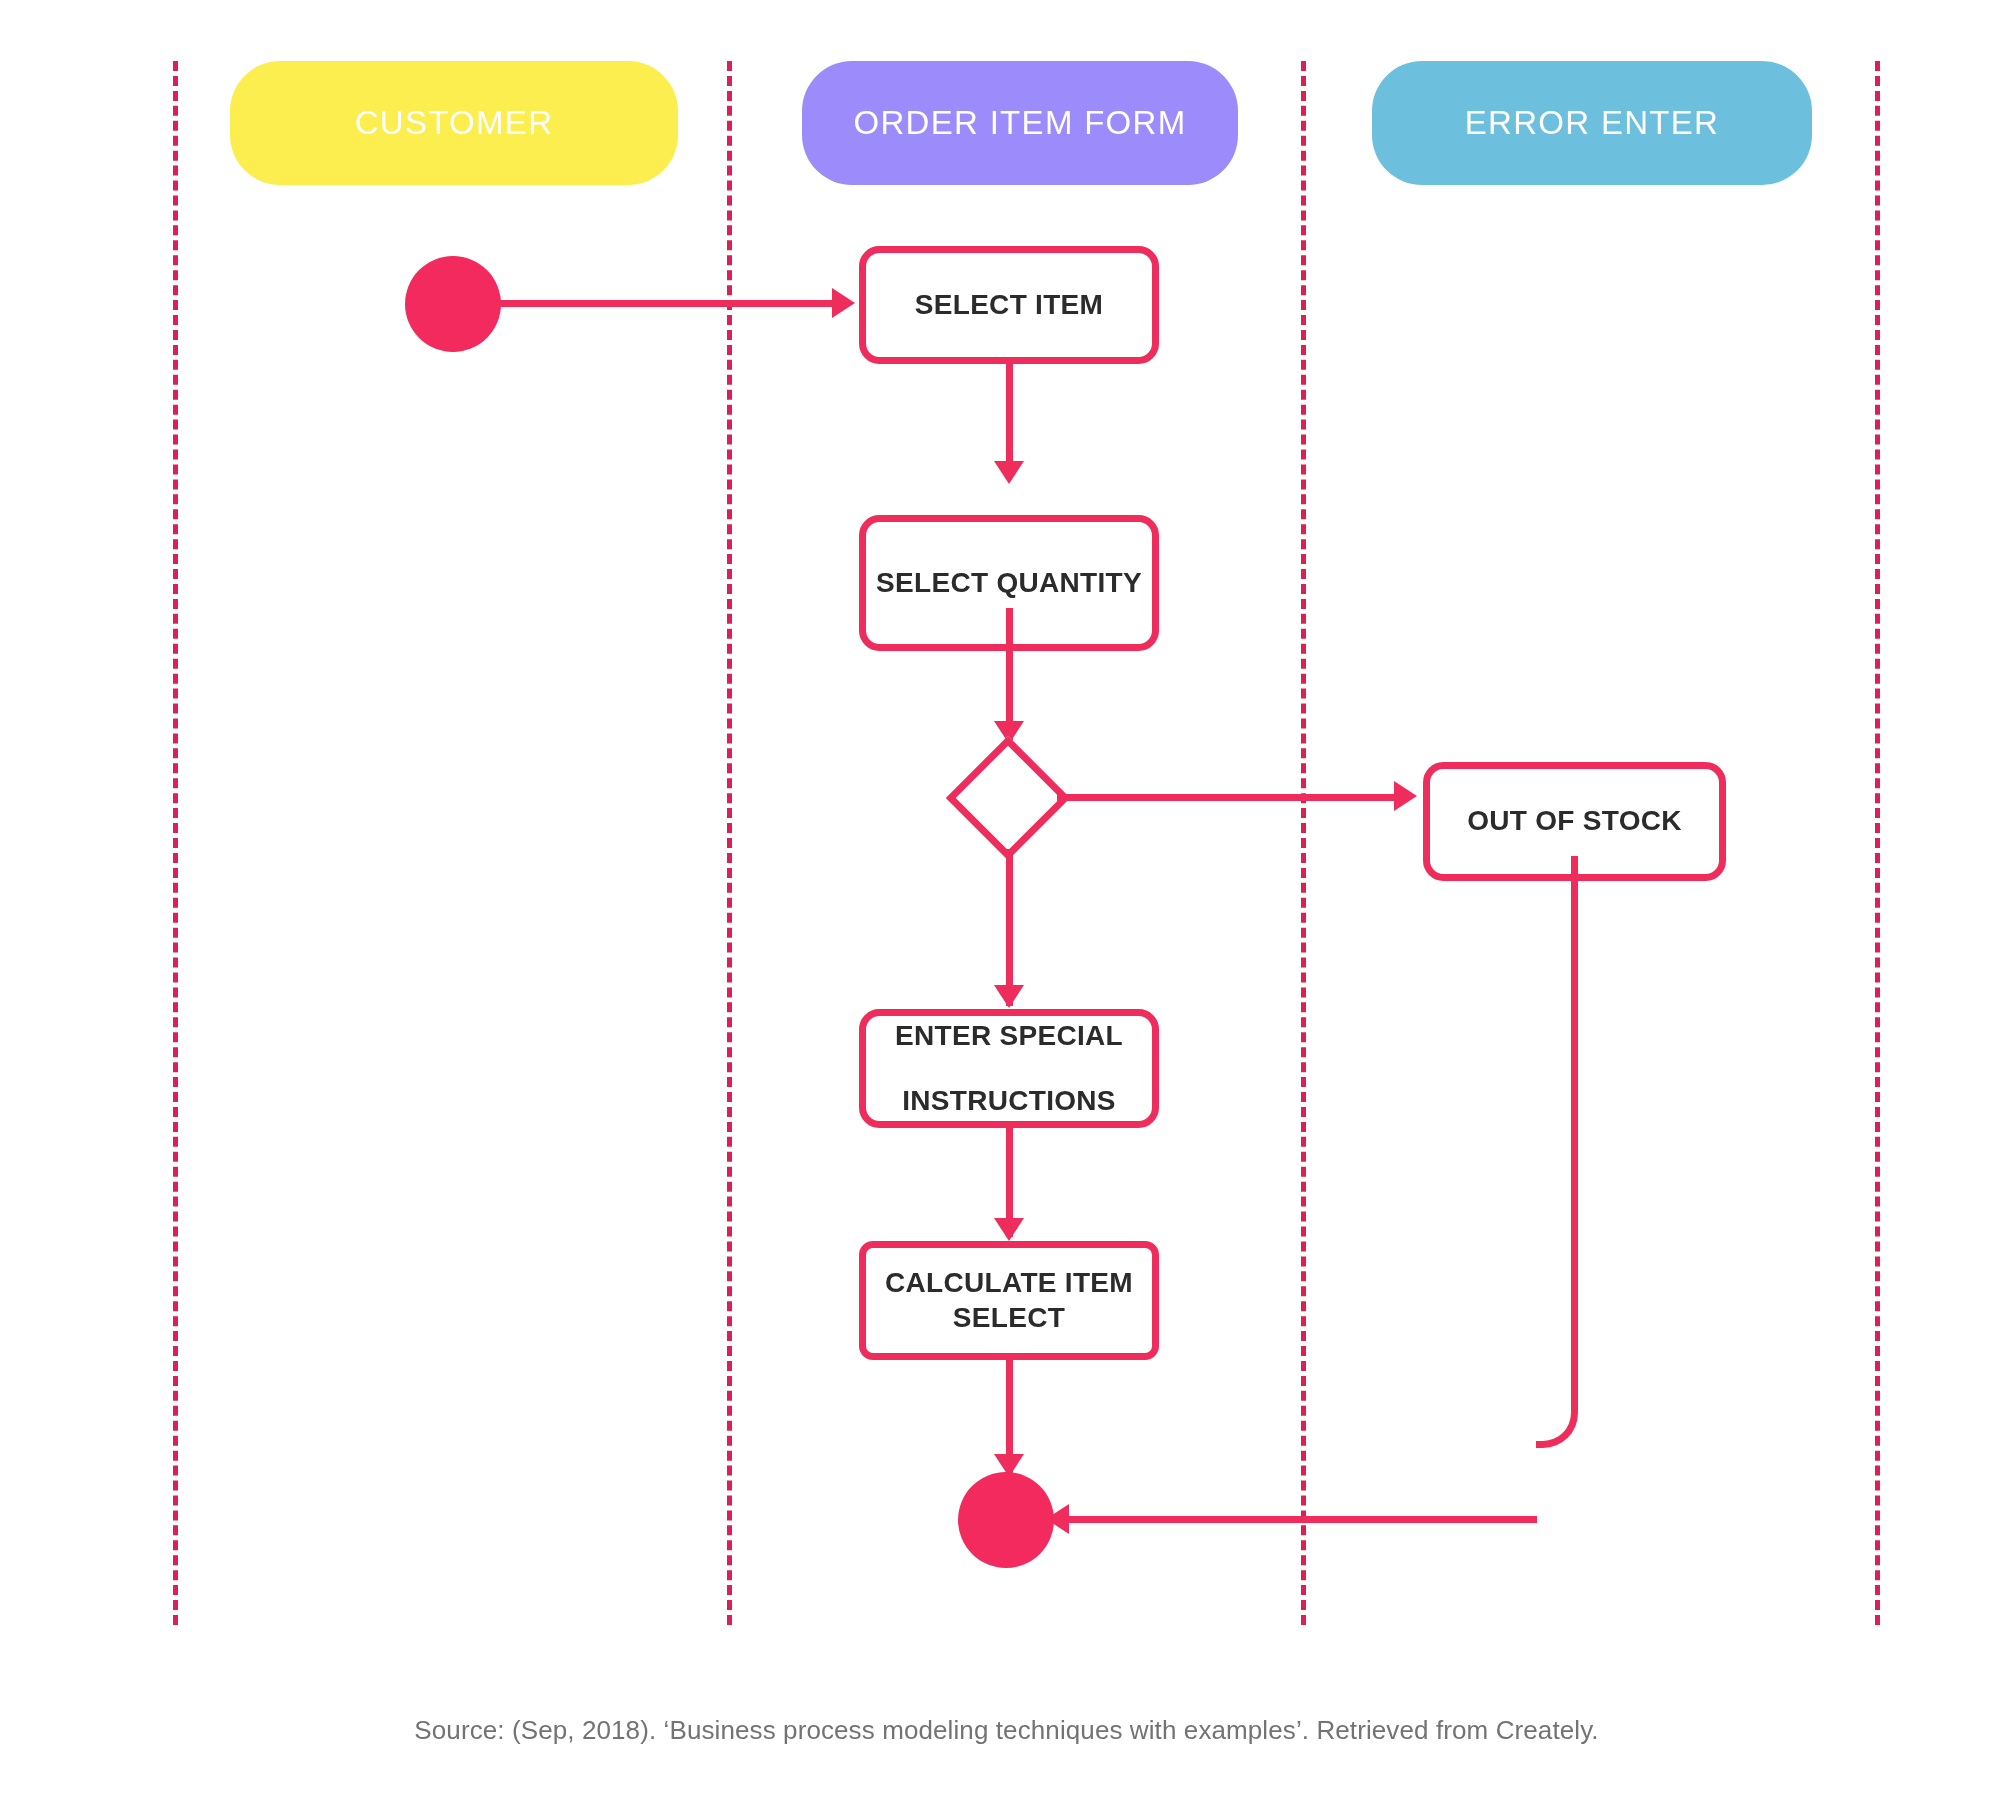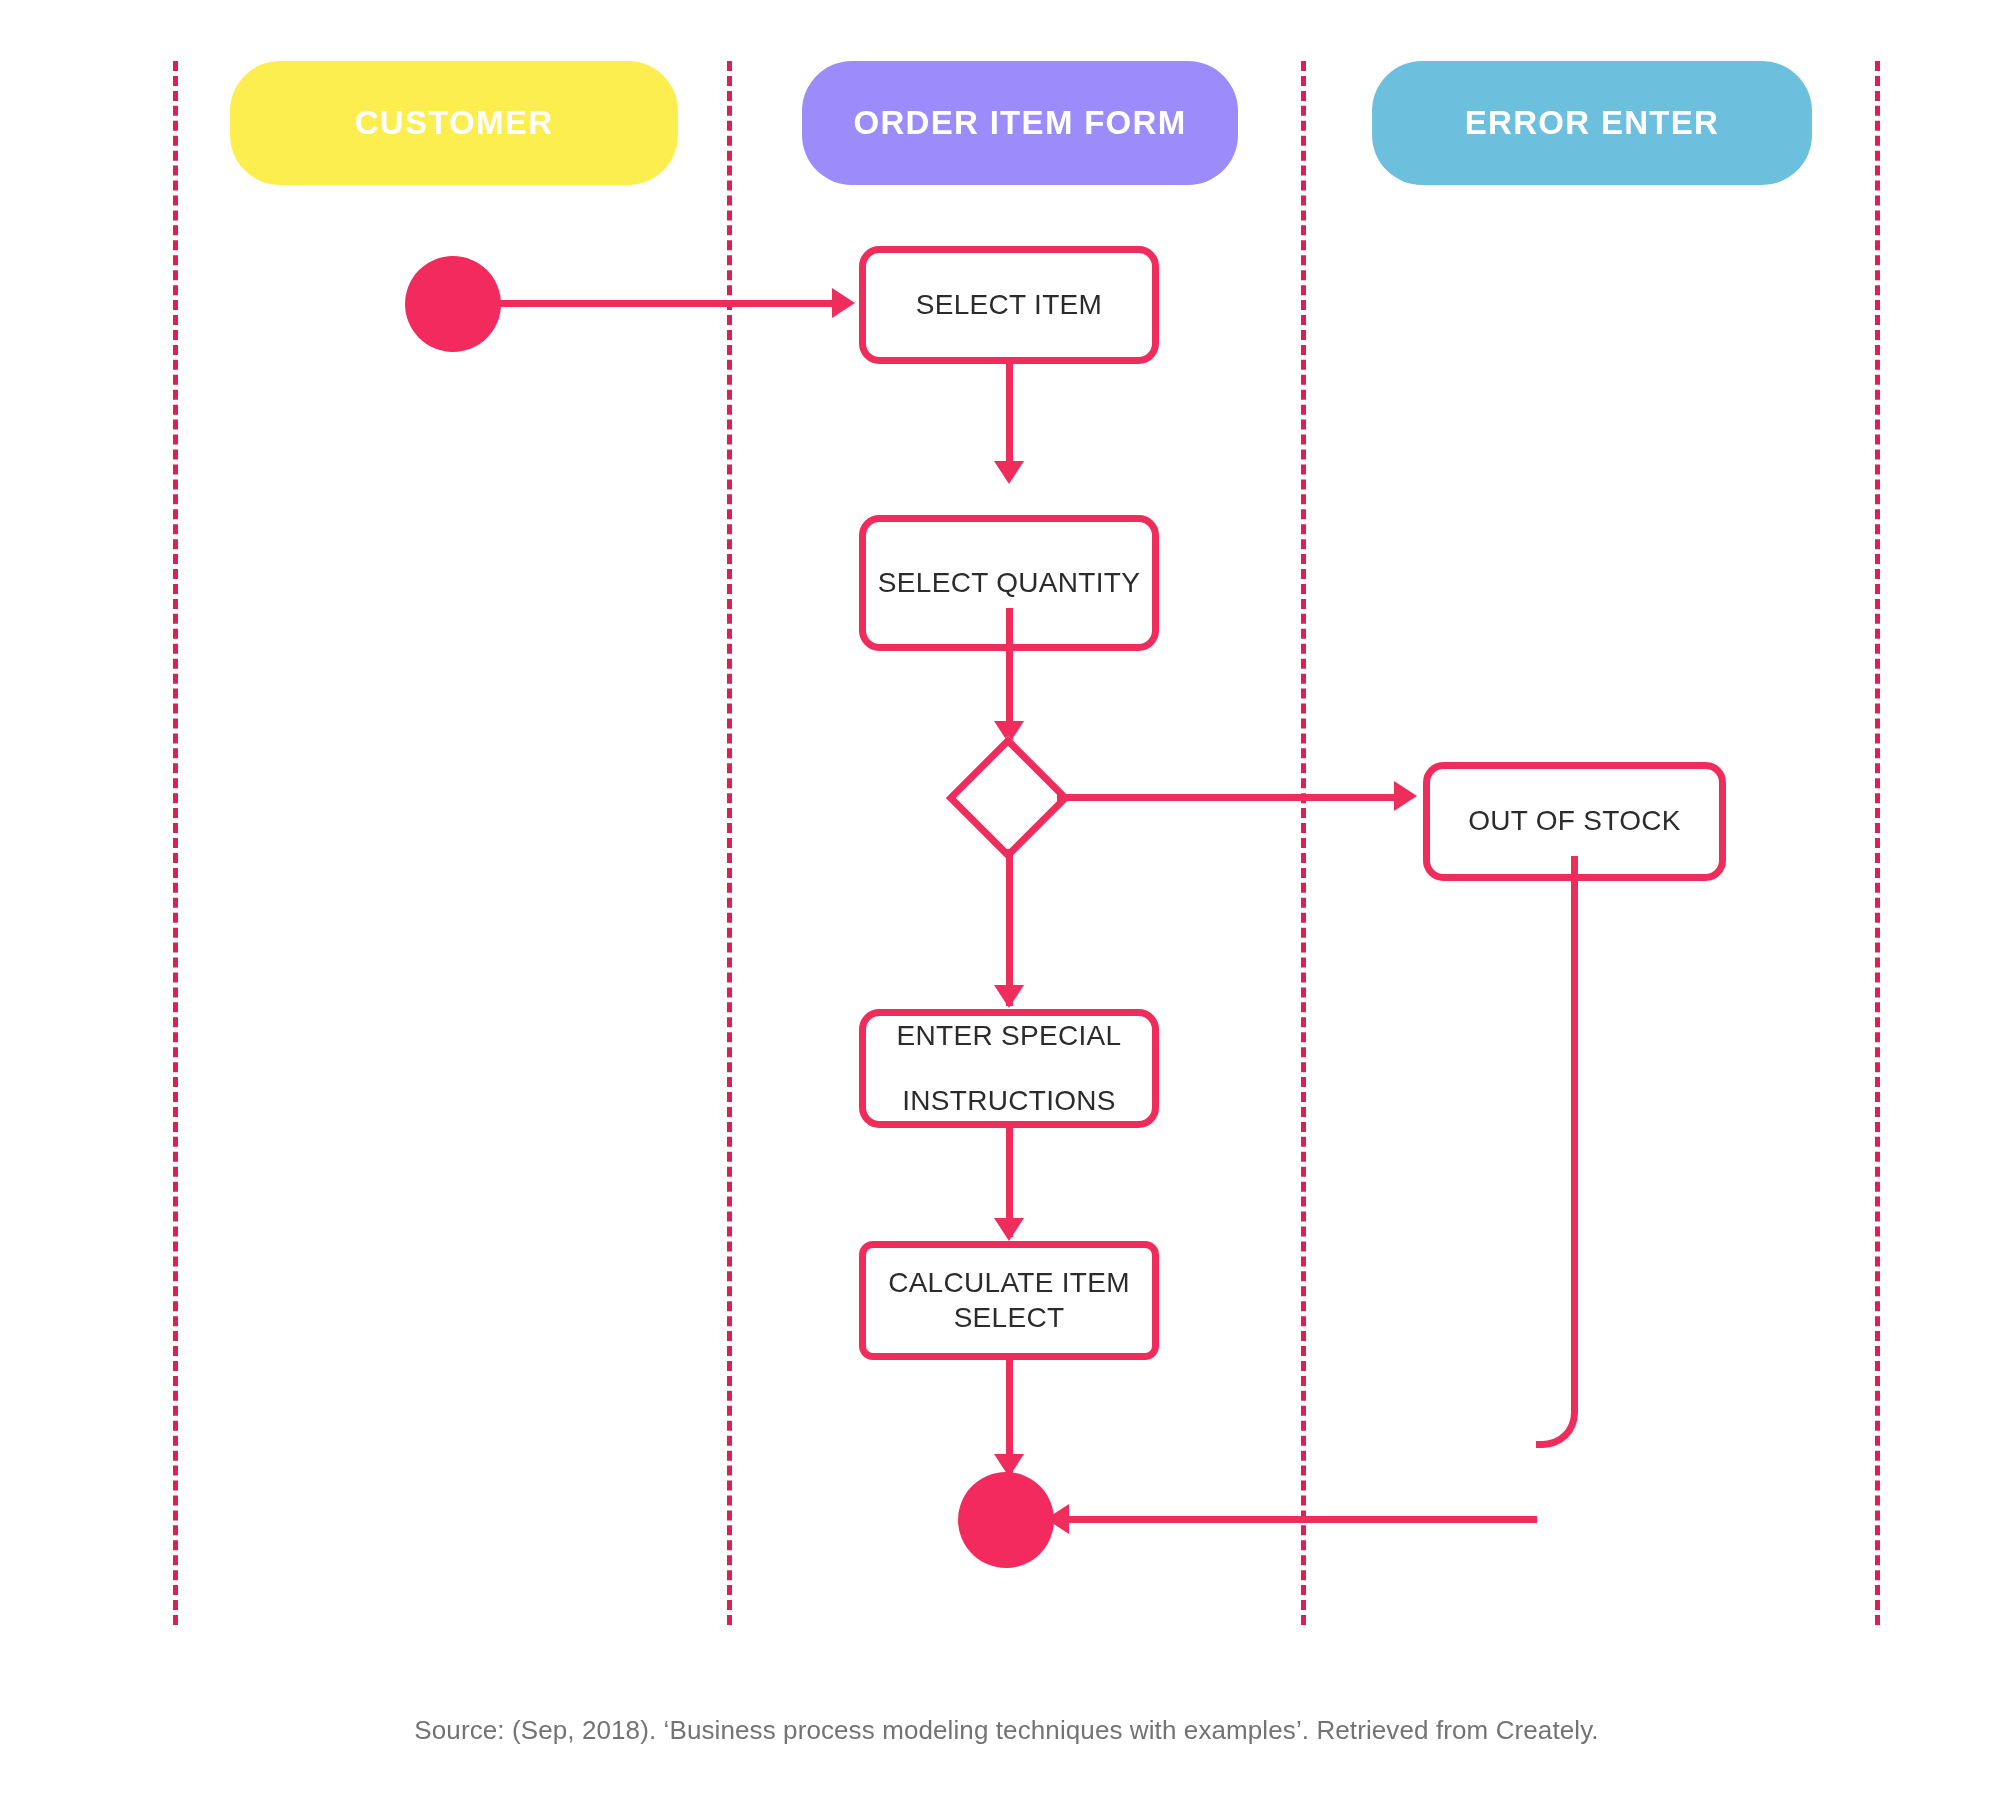--- a/index.html
+++ b/index.html
@@ -26,41 +26,41 @@
     border-left: 5.5px dashed #DB2055;
   }
   
   .lane-header {
     position: absolute;
     display: flex;
     align-items: center;
     justify-content: center;
     border-radius: 50px;
     color: #ffffff;
-    font-weight: bold;
+    font-weight: normal;
     font-size: 33px;
     letter-spacing: 1.3px;
     text-align: center;
     box-sizing: border-box;
     padding: 0 14px;
   }
   
   .node {
     position: absolute;
     box-sizing: border-box;
     border: 7px solid #EE2D5C;
     border-radius: 20.4px;
     background: #ffffff;
     display: flex;
     align-items: center;
     justify-content: center;
     text-align: center;
     color: #2b2b2b;
     font-size: 28px;
-    font-weight: normal;
+    font-weight: bold;
     letter-spacing: 0.3px;
     line-height: 1.22;
     padding: 3.1px 7.9px;
   }
   
   .terminal {
     position: absolute;
     border-radius: 50%;
     background: #F32A5D;
   }

